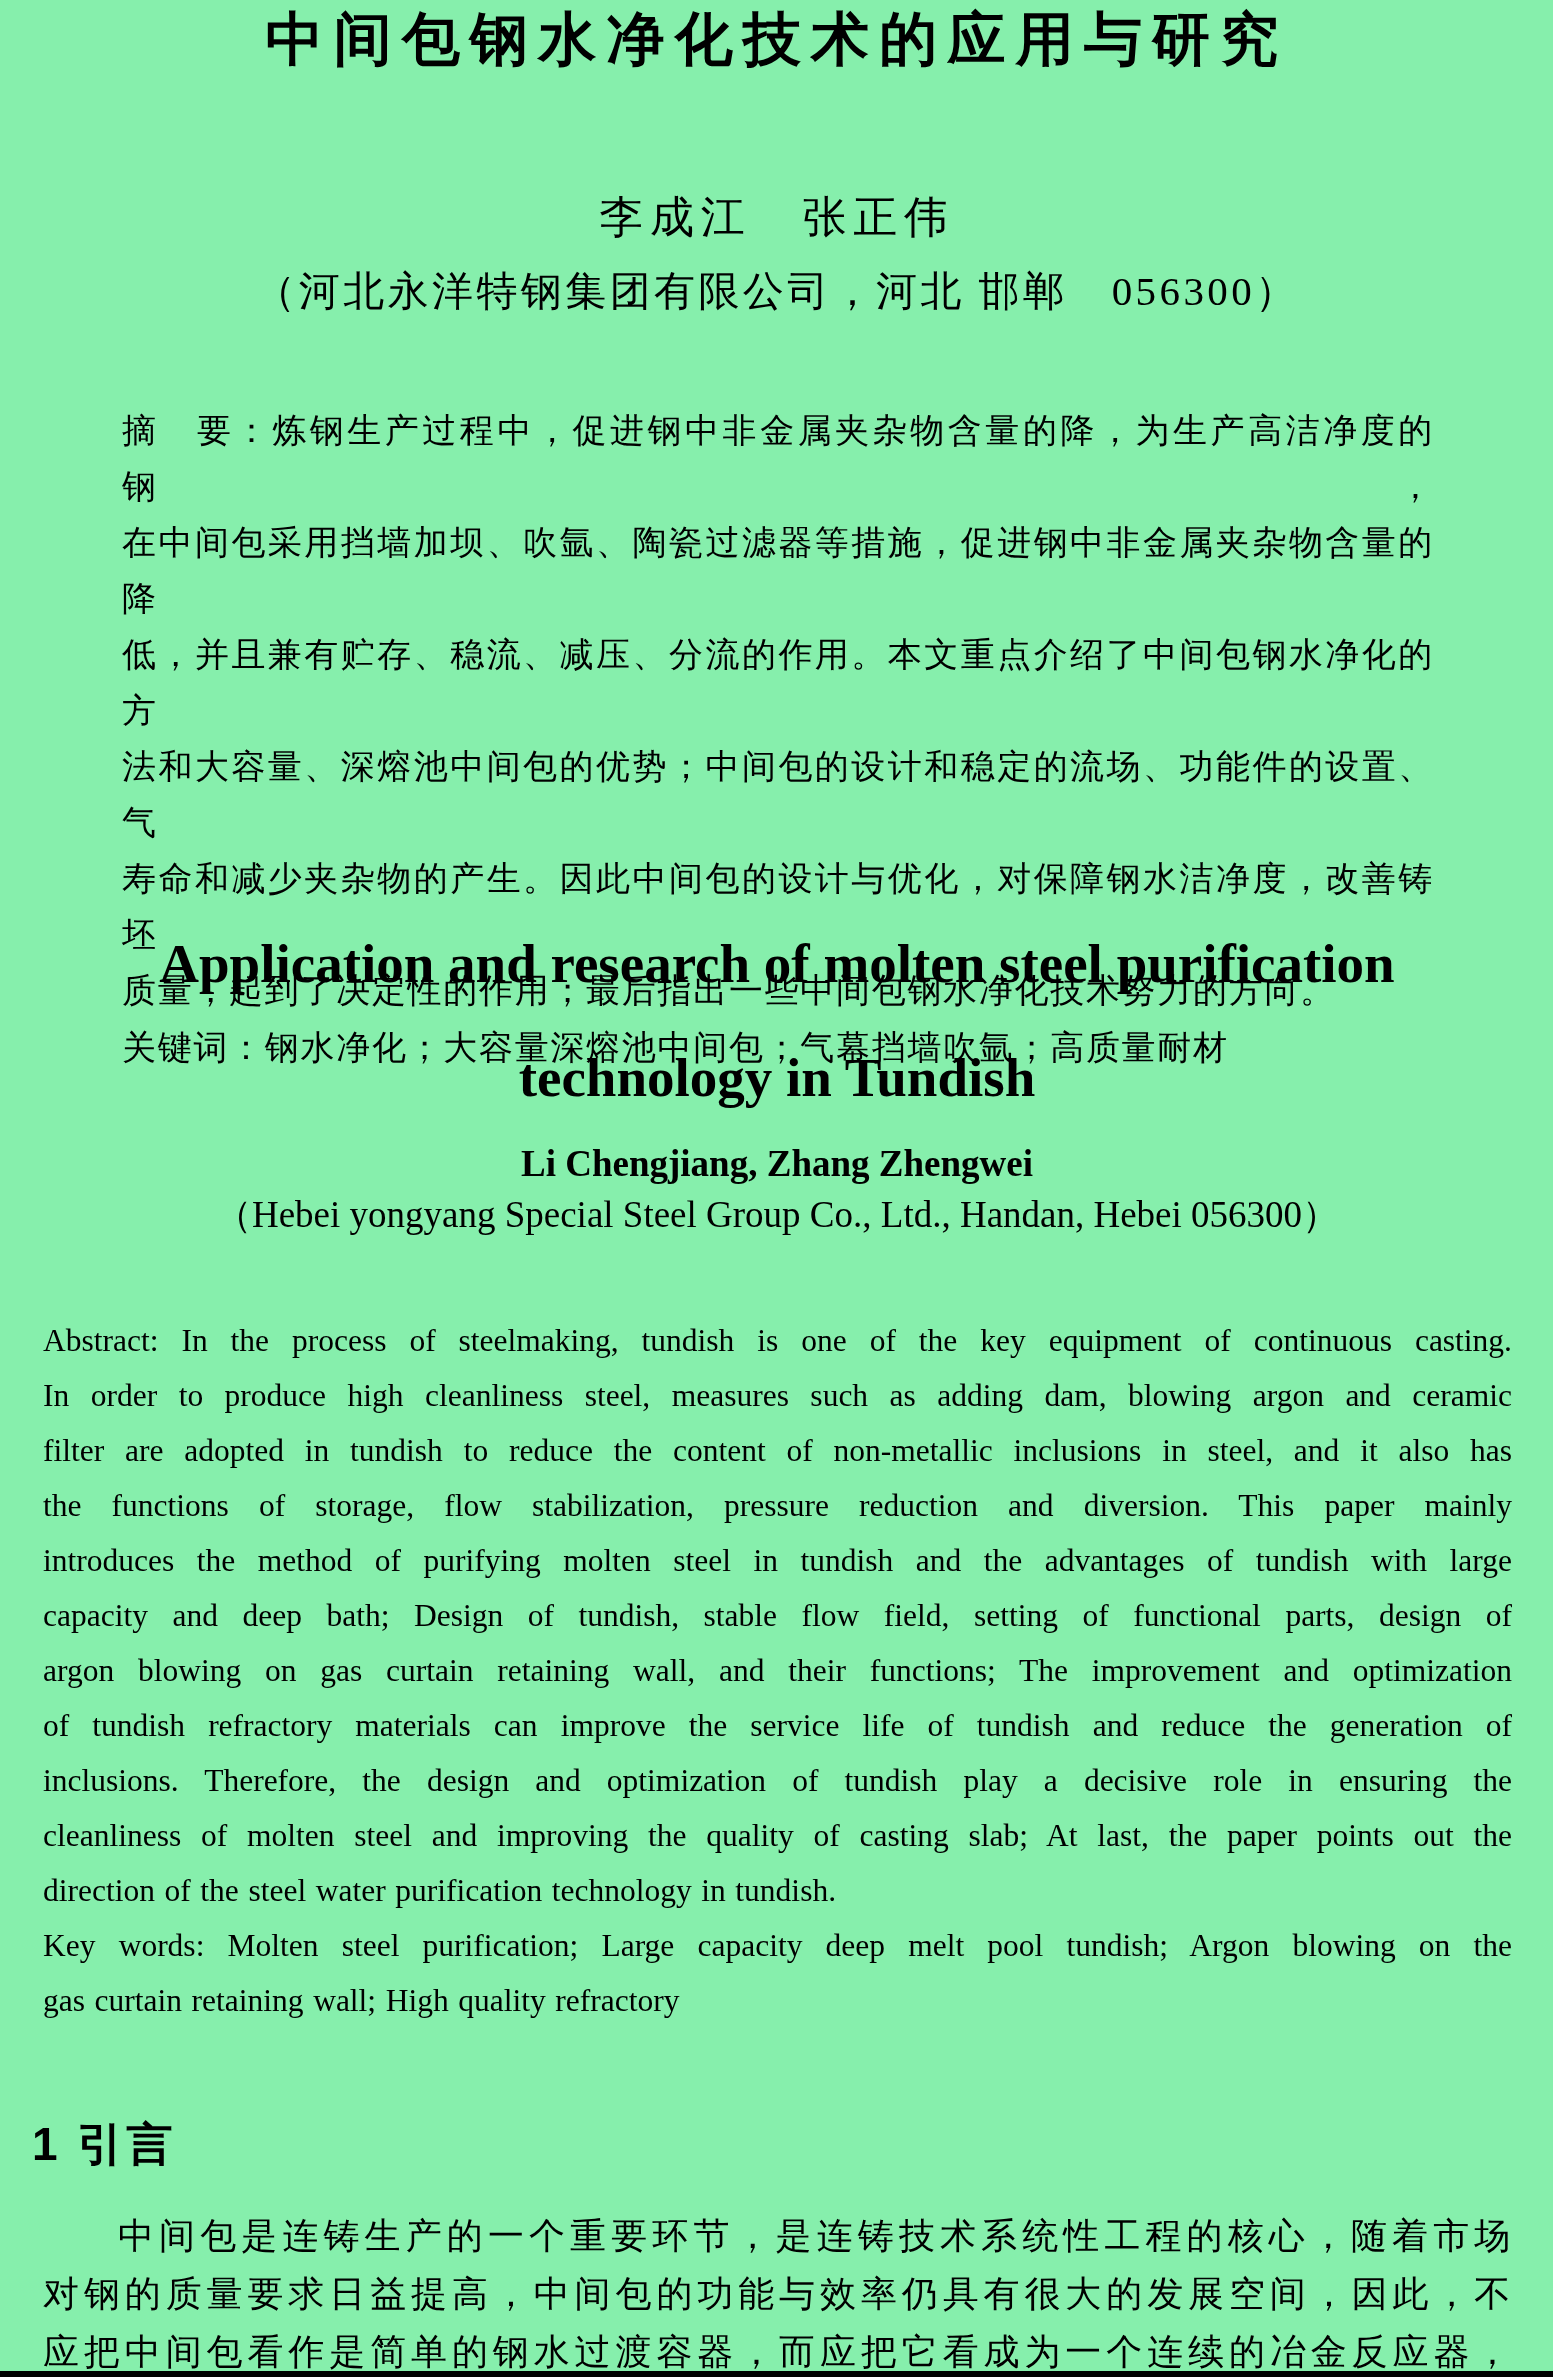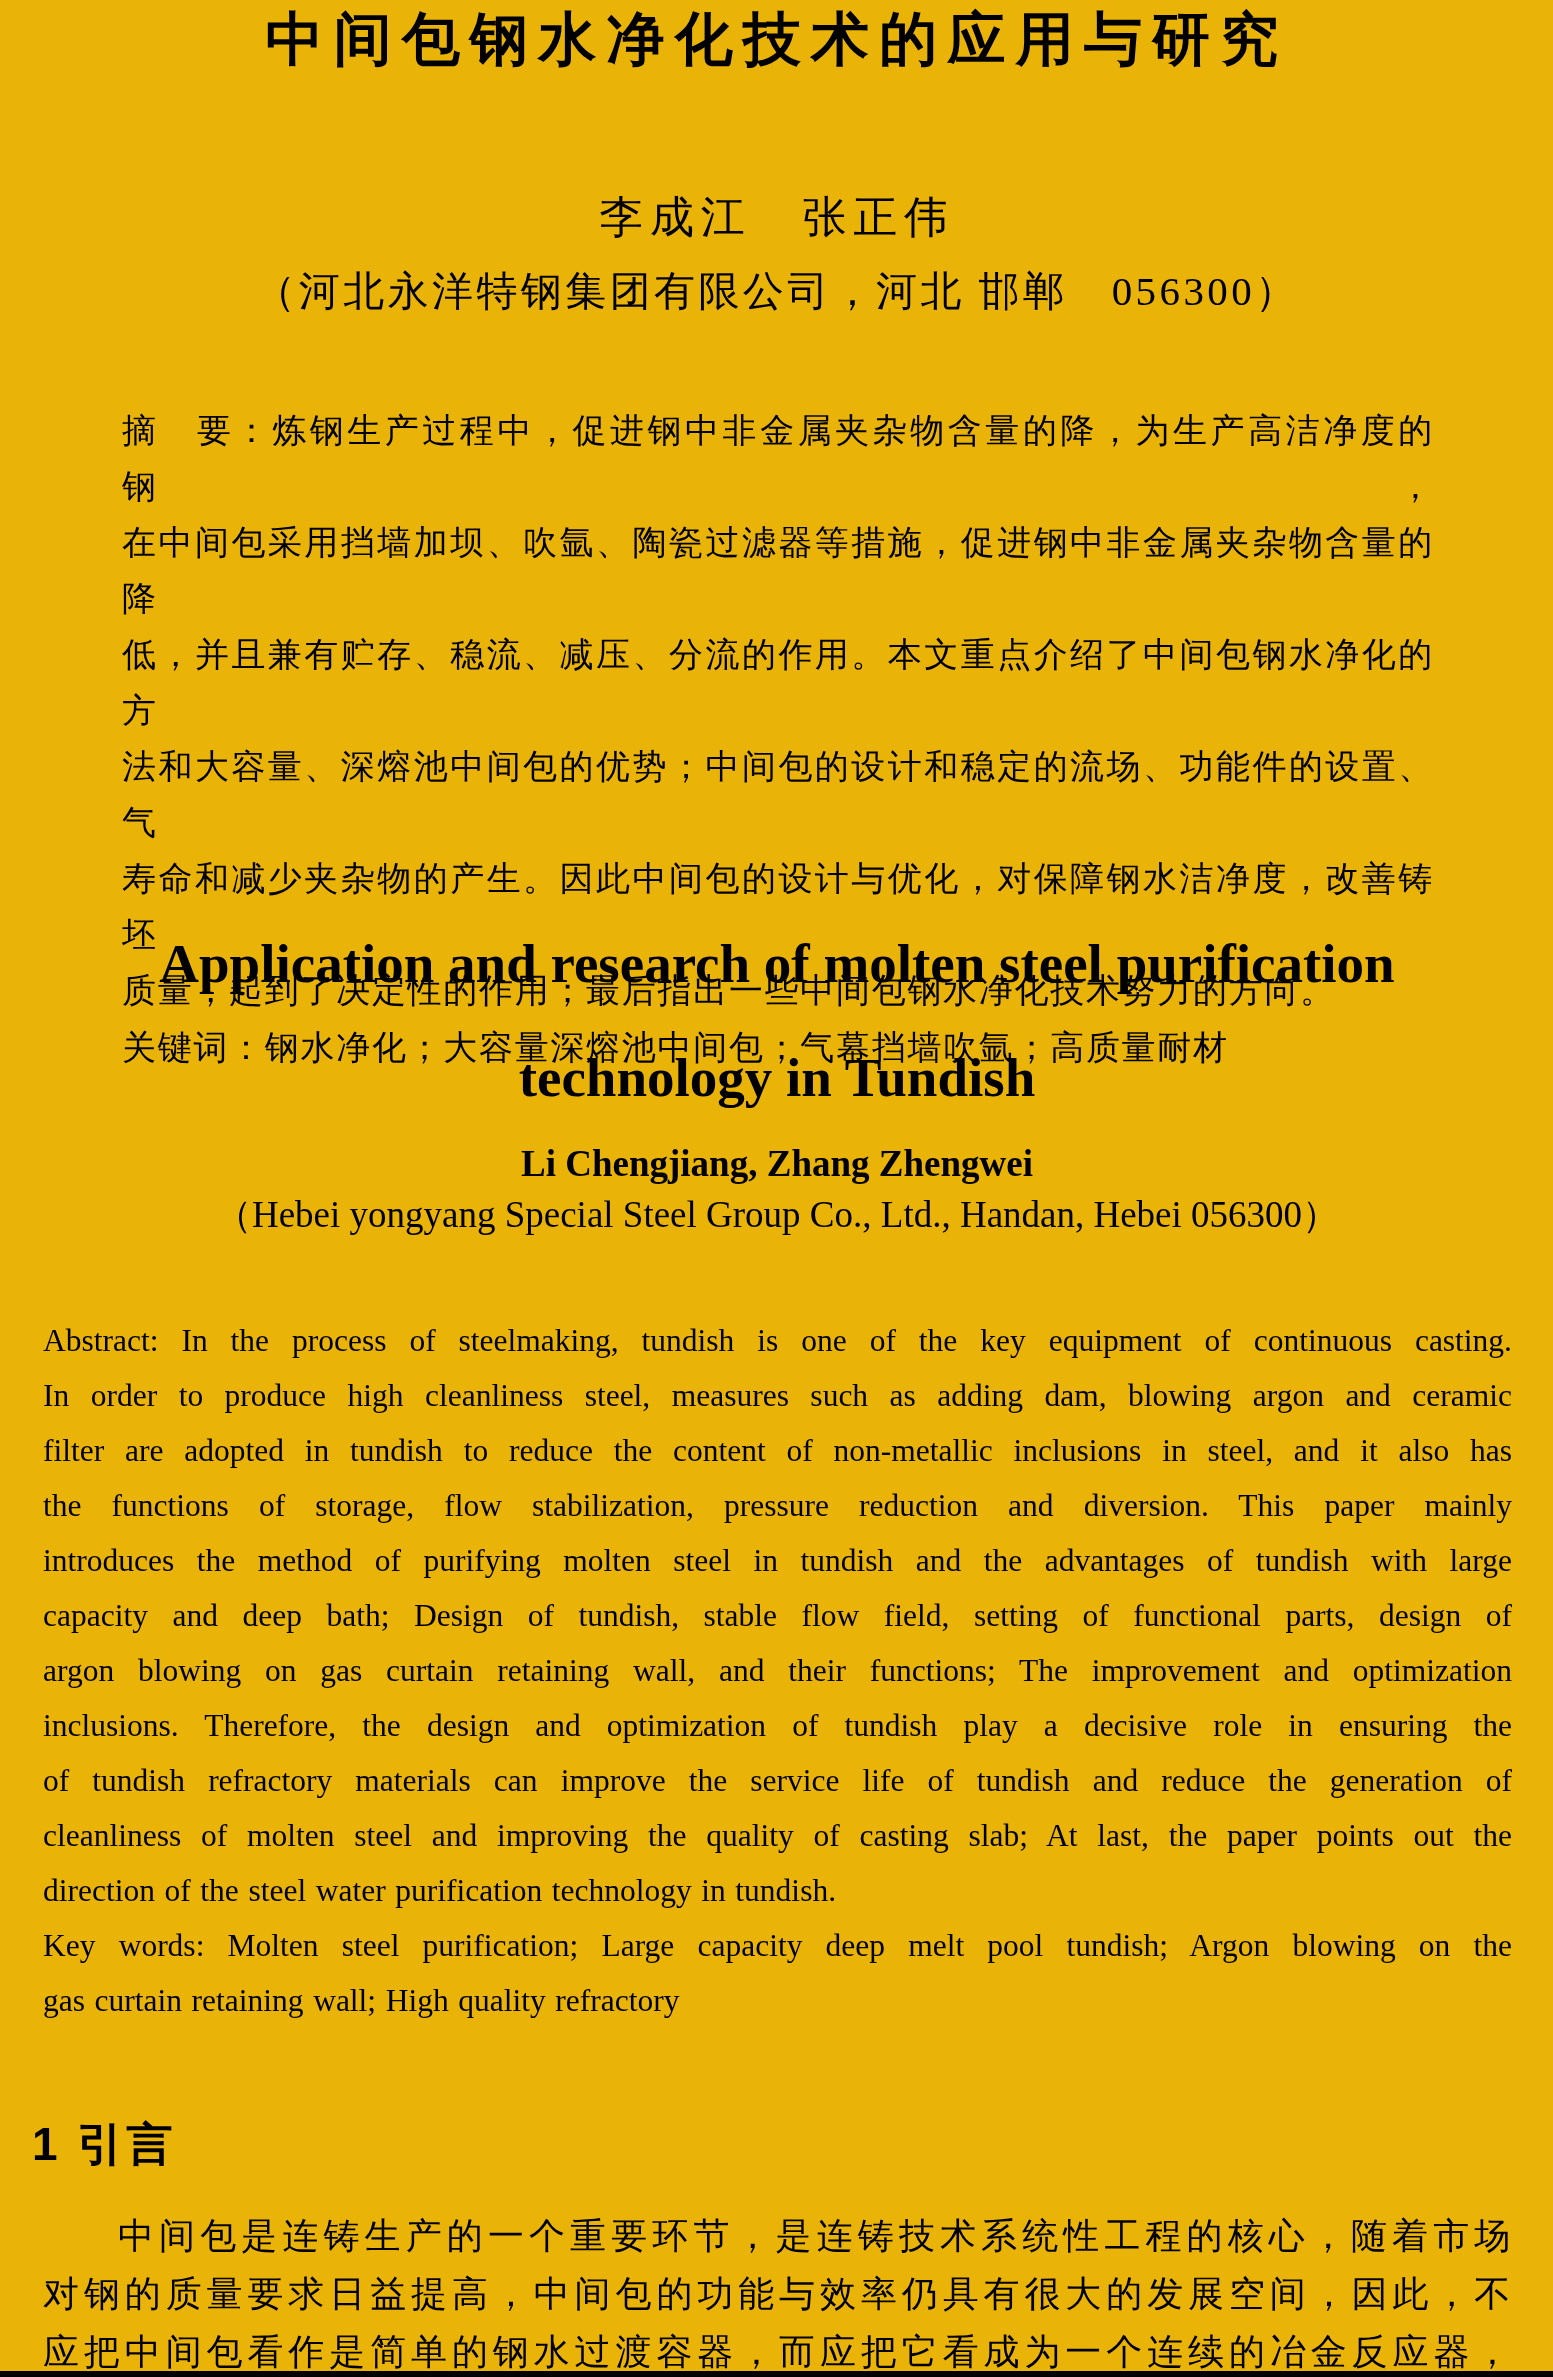--- a/index.html
+++ b/index.html
@@ -1,20 +1,20 @@
 <!DOCTYPE html>
 <html style="font-size:13.6px"><head>
 <meta charset="utf-8">
 <style>
   html, body { margin: 0; padding: 0; background: #ffffff; }
   .page {
     position: relative;
     width: 1554px;
     height: 2377px;
-    background: #eab308;
+    background: #86efac;
     color: #000000;
     overflow: hidden;
     font-family: "Liberation Serif", serif;
   }
   .serif { font-family: "Liberation Serif", serif; }
   .abs { position: absolute; }
   .center { width: 1554px; text-align: center; left: 0; }
 
   .cn-title {
     top: 6.8px;
@@ -120,22 +120,22 @@
   <div class="abs center en-affil serif">（Hebei yongyang Special Steel Group Co., Ltd., Handan, Hebei 056300）</div>
 
   <div class="abs en-abstract serif">
     <div class="jline"><span class="lbl">Abstract:</span> <span>In the process of steelmaking, tundish is one of the key equipment of continuous casting.</span></div>
     <div class="jline">In order to produce high cleanliness steel, measures such as adding dam, blowing argon and ceramic</div>
     <div class="jline">filter are adopted in tundish to reduce the content of non-metallic inclusions in steel, and it also has</div>
     <div class="jline">the functions of storage, flow stabilization, pressure reduction and diversion. This paper mainly</div>
     <div class="jline">introduces the method of purifying molten steel in tundish and the advantages of tundish with large</div>
     <div class="jline">capacity and deep bath; Design of tundish, stable flow field, setting of functional parts, design of</div>
     <div class="jline">argon blowing on gas curtain retaining wall, and their functions; The improvement and optimization</div>
+    <div class="jline">of tundish refractory materials can improve the service life of tundish and reduce the generation of</div>
     <div class="jline">inclusions. Therefore, the design and optimization of tundish play a decisive role in ensuring the</div>
-    <div class="jline">of tundish refractory materials can improve the service life of tundish and reduce the generation of</div>
     <div class="jline">cleanliness of molten steel and improving the quality of casting slab; At last, the paper points out the</div>
     <div>direction of the steel water purification technology in tundish.</div>
     <div class="jline"><span class="lbl">Key words:</span> <span>Molten steel purification; Large capacity deep melt pool tundish; Argon blowing on the</span></div>
     <div>gas curtain retaining wall; High quality refractory</div>
   </div>
 
   <div class="abs sec-heading">1 引言</div>
 
   <div class="abs intro-para serif">
     <div class="jline indent">中间包是连铸生产的一个重要环节，是连铸技术系统性工程的核心，随着市场</div>

